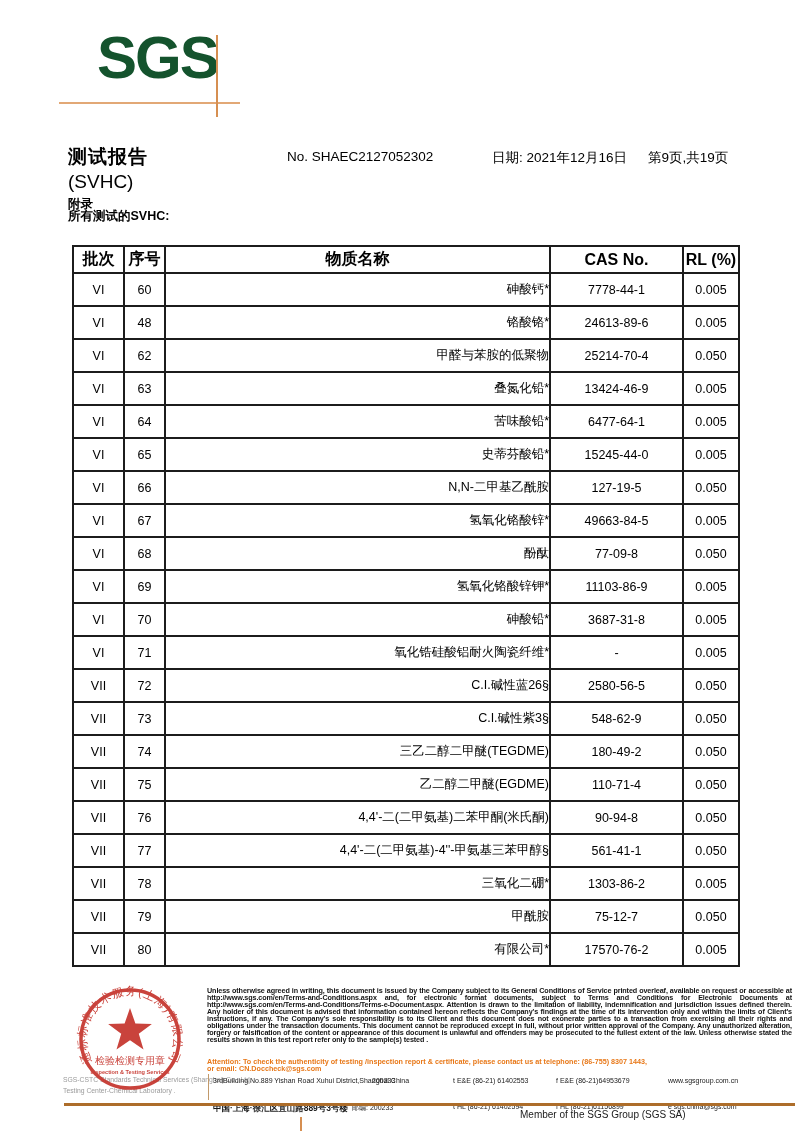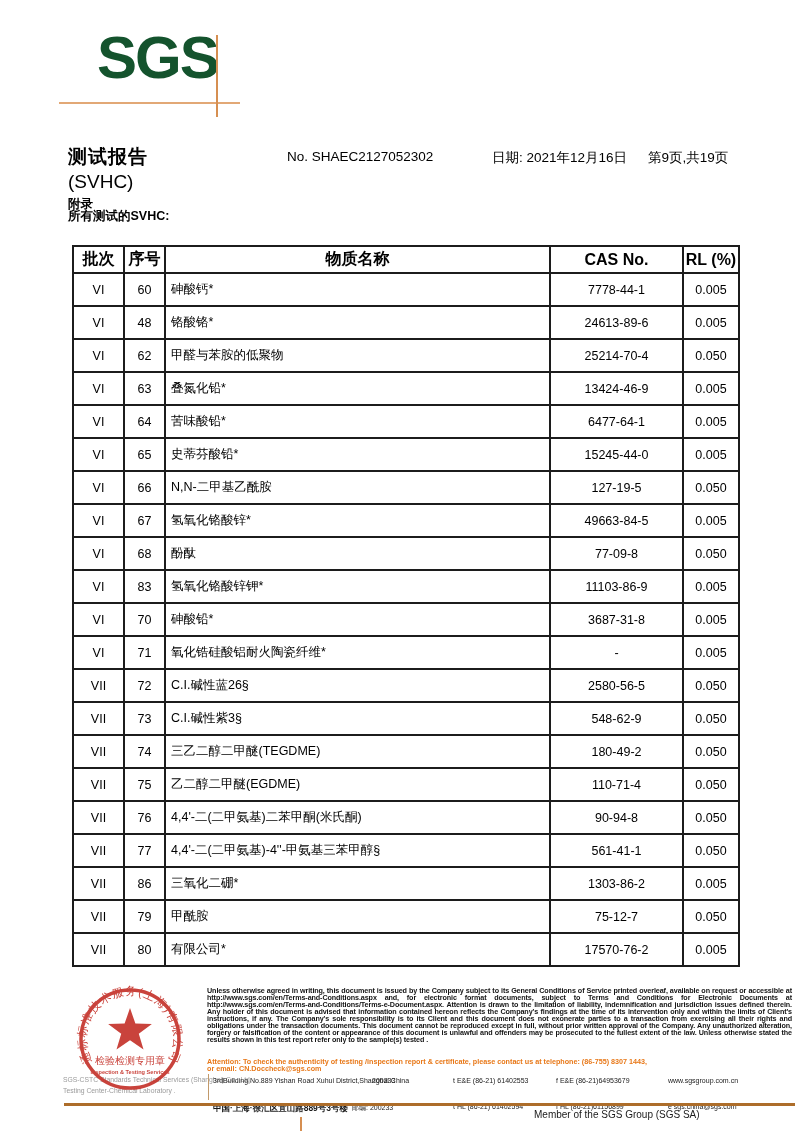--- a/index.html
+++ b/index.html
@@ -31,21 +31,21 @@
   table.svhc{
     position:absolute;left:72px;top:245px;width:666px;
     border-collapse:collapse;table-layout:fixed;
   }
   table.svhc th,table.svhc td{
     border:2px solid #1c1c1c;padding:0;vertical-align:middle;
     font-size:12.5px;overflow:hidden;white-space:nowrap;
   }
   table.svhc th{height:25px;font-weight:bold;text-align:center;font-size:16px;}
   table.svhc td{height:31px;text-align:center;}
-  table.svhc td.name{text-align:left;padding-left:5px;font-size:12.5px;}
+  table.svhc td.name{text-align:right;padding-left:5px;font-size:12.5px;}
 
   
   .company-en{left:63px;top:1076px;font-size:6.8px;color:#9a9a9a;white-space:nowrap;}
   .company-en2{left:63px;top:1087px;font-size:6.8px;color:#9a9a9a;white-space:nowrap;}
   .stamp{left:70px;top:982px;width:120px;height:120px;opacity:.92;}
   .disclaimer{
     left:207px;top:987px;width:585px;font-size:7.2px;line-height:7.05px;
     font-weight:600;text-align:justify;letter-spacing:-0.1px;color:#141414;
   }
   .attention{
@@ -53,21 +53,21 @@
     font-weight:bold;color:#e87818;
   }
   .addr-sep{left:208px;top:1074px;width:1px;height:26px;background:#c2996a;}
   .addr{font-size:7px;color:#1a1a1a;white-space:nowrap;}
   .addr.l1{top:1077px;}
   .addr.l2{top:1088px;margin-top:15px;}
   .addr.cn{font-size:8.5px;font-weight:bold;}
   .a-col1{left:213px;} .a-col2{left:372px;} .a-col3{left:453px;}
   .a-col4{left:556px;} .a-col5{left:668px;}
   .footer-rule{left:64px;top:1103px;width:731px;height:2.5px;background:#ad6d2a;}
-  .member{left:534px;top:1109px;font-size:10px;color:#1a1a1a;}
+  .member{left:520px;top:1109px;font-size:10px;color:#1a1a1a;}
   .crop-mark{left:300px;top:1117px;width:1.5px;height:14px;background:#d68f51;}
 </style>
 </head>
 <body>
 
 <div class="abs sgs-logo">SGS</div>
 <div class="abs xline-h"></div>
 <div class="abs xline-v"></div>
 
 <div class="abs title">测试报告</div>
@@ -164,21 +164,21 @@
       <tr>
         <td>VI</td>
         <td>68</td>
         <td class="name">酚酞</td>
         <td>77-09-8</td>
         <td>0.050</td>
       </tr>
 
       <tr>
         <td>VI</td>
-        <td>83</td>
+        <td>69</td>
         <td class="name">氢氧化铬酸锌钾*</td>
         <td>11103-86-9</td>
         <td>0.005</td>
       </tr>
 
       <tr>
         <td>VI</td>
         <td>70</td>
         <td class="name">砷酸铅*</td>
         <td>3687-31-8</td>
@@ -236,21 +236,21 @@
       <tr>
         <td>VII</td>
         <td>77</td>
         <td class="name">4,4'-二(二甲氨基)-4''-甲氨基三苯甲醇§</td>
         <td>561-41-1</td>
         <td>0.050</td>
       </tr>
 
       <tr>
         <td>VII</td>
-        <td>86</td>
+        <td>78</td>
         <td class="name">三氧化二硼*</td>
         <td>1303-86-2</td>
         <td>0.005</td>
       </tr>
 
       <tr>
         <td>VII</td>
         <td>79</td>
         <td class="name">甲酰胺</td>
         <td>75-12-7</td>

